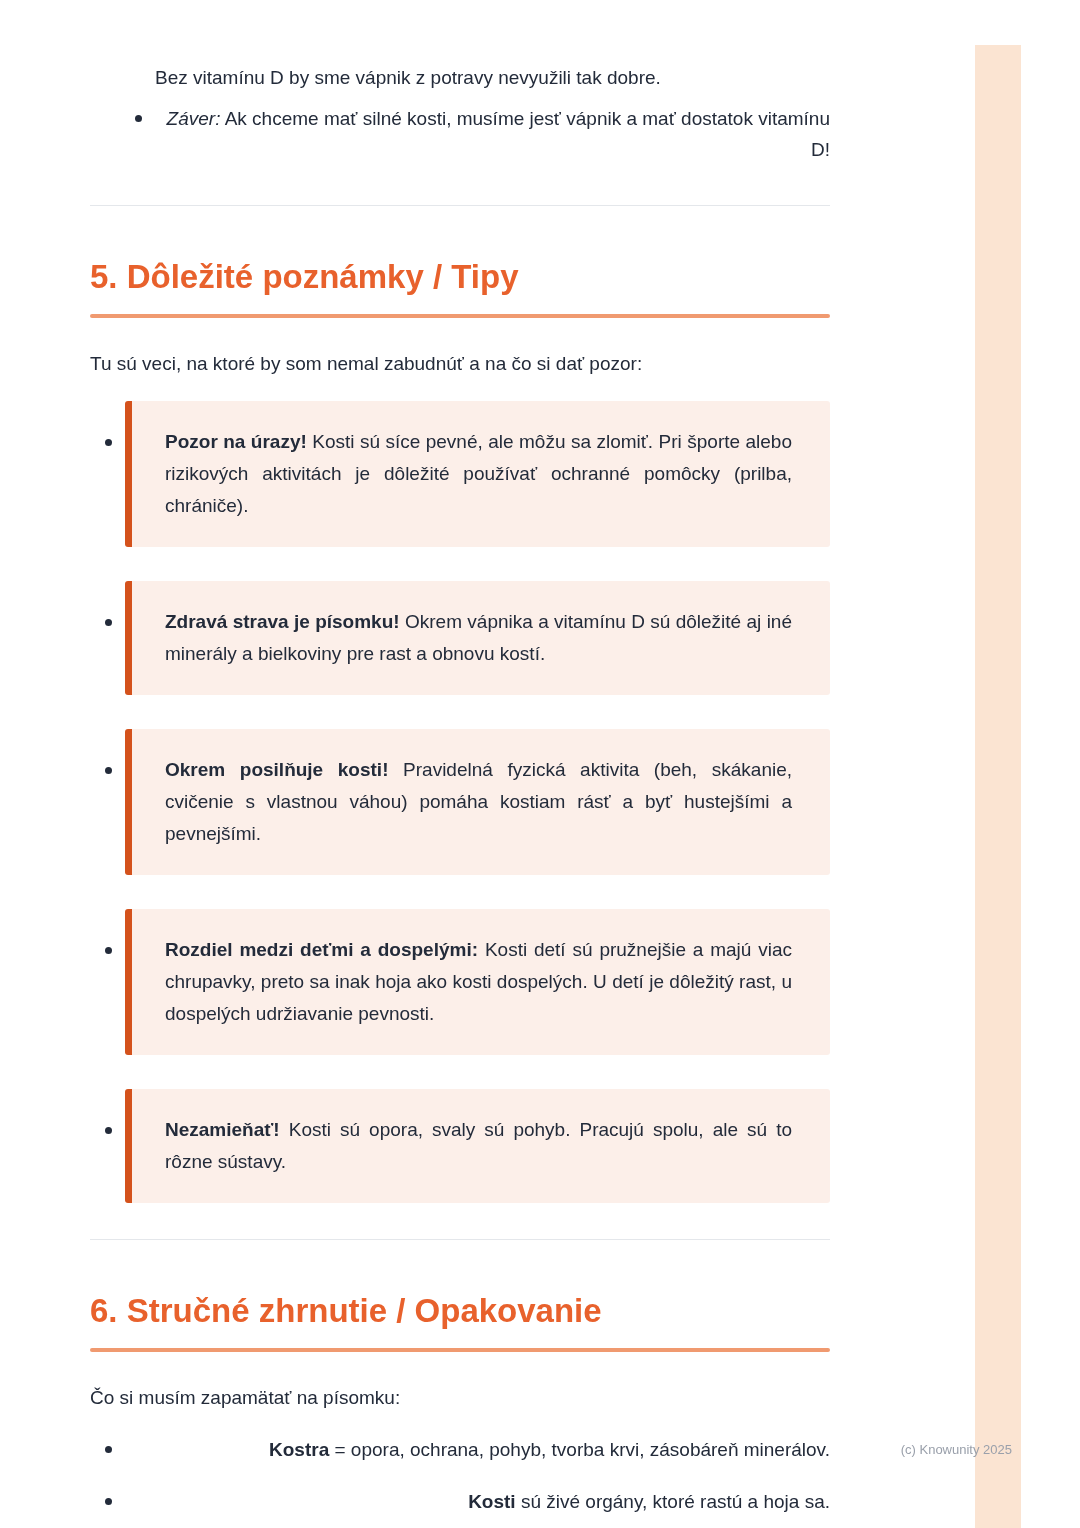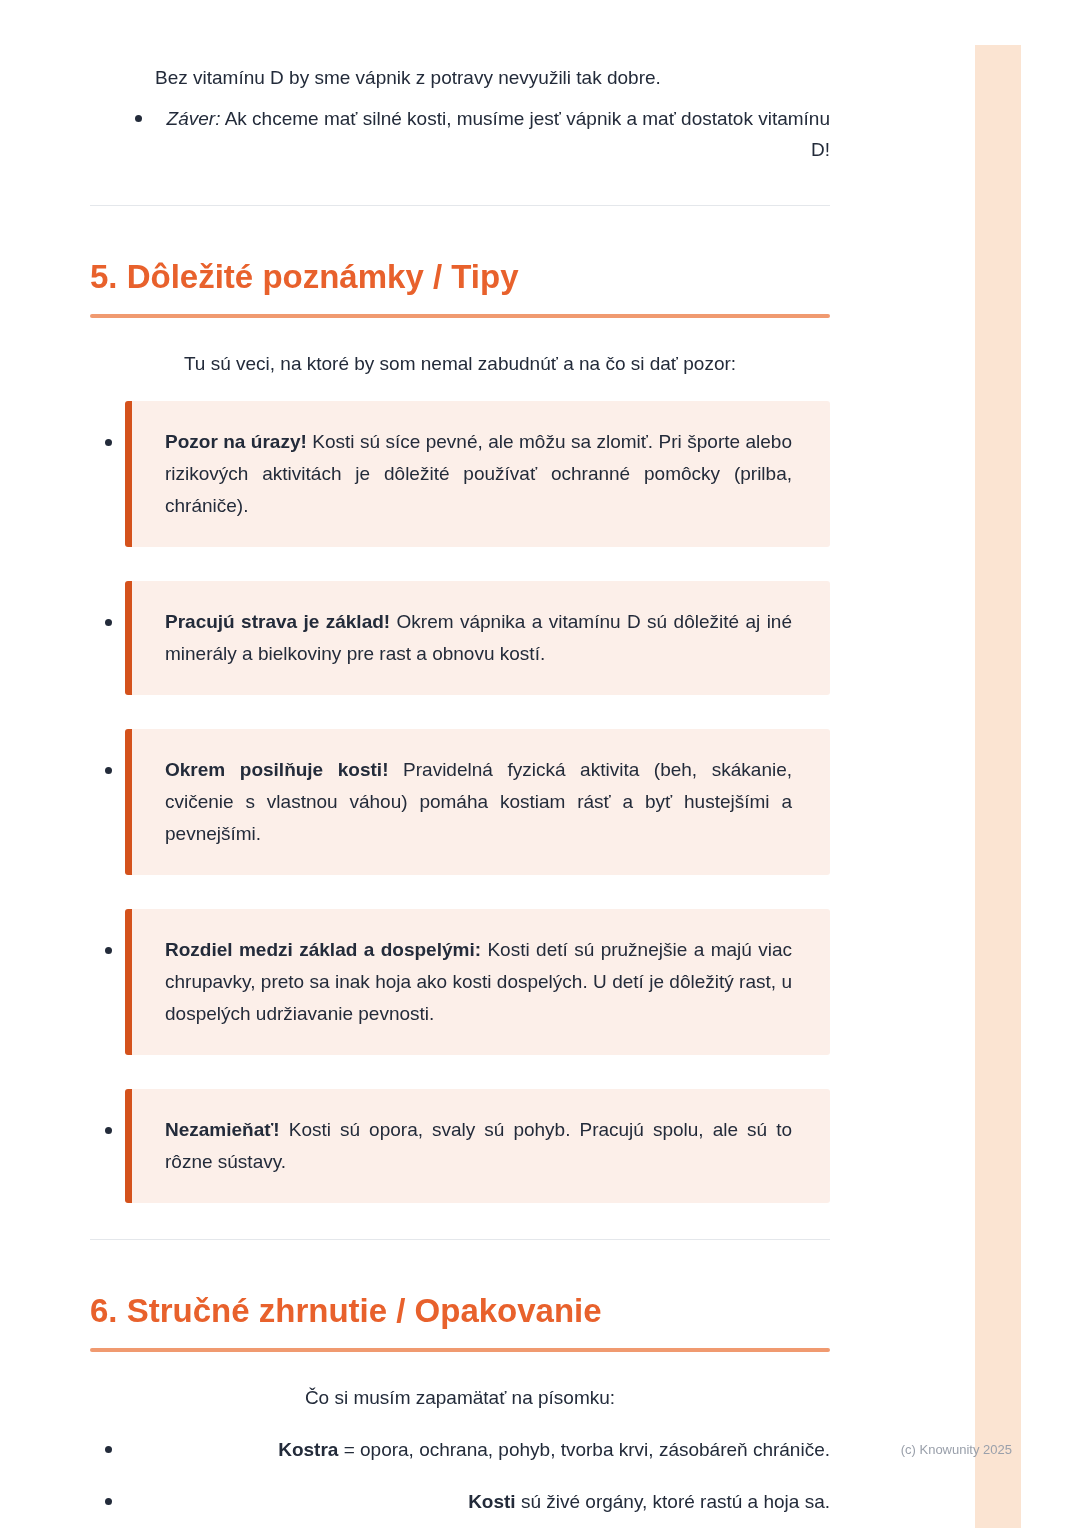--- a/index.html
+++ b/index.html
@@ -52,21 +52,21 @@
     line-height: 42px;
     font-weight: 700;
     color: var(--accent, #e8612c);
   }
   .heading-bar {
     margin-top: 16px;
     height: 4px;
     border-radius: 2px;
     background: var(--underline, #f09a70);
   }
-  .para { margin-top: 30px; text-align: center; }
+  .para { margin-top: 30px; }
   .callouts { margin-top: 22px; }
   .callout { display: flex; align-items: flex-start; margin-bottom: 34px; }
   .callout > .dot { margin: 38px 13px 0 15px; }
   .callout-box {
     flex: 1;
     background: var(--callout-bg, #fcefe9);
     border-left: 7px solid var(--callout-border, #d4521c);
     border-radius: 3px;
     padding: 25px 38px 25px 33px;
   }
@@ -114,35 +114,35 @@
     <div class="callout">
       <span class="dot"></span>
       <div class="callout-box">
         <p class="callout-text"><strong>Pozor na úrazy!</strong> <span>Kosti sú síce pevné, ale môžu sa zlomiť. Pri športe alebo rizikových aktivitách je dôležité používať ochranné pomôcky (prilba, chrániče).</span></p>
       </div>
     </div>
 
     <div class="callout">
       <span class="dot"></span>
       <div class="callout-box">
-        <p class="callout-text"><strong>Pracujú strava je základ!</strong> <span>Okrem vápnika a vitamínu D sú dôležité aj iné minerály a bielkoviny pre rast a obnovu kostí.</span></p>
+        <p class="callout-text"><strong>Zdravá strava je písomku!</strong> <span>Okrem vápnika a vitamínu D sú dôležité aj iné minerály a bielkoviny pre rast a obnovu kostí.</span></p>
       </div>
     </div>
 
     <div class="callout">
       <span class="dot"></span>
       <div class="callout-box">
         <p class="callout-text"><strong>Okrem posilňuje kosti!</strong> <span>Pravidelná fyzická aktivita (beh, skákanie, cvičenie s vlastnou váhou) pomáha kostiam rásť a byť hustejšími a pevnejšími.</span></p>
       </div>
     </div>
 
     <div class="callout">
       <span class="dot"></span>
       <div class="callout-box">
-        <p class="callout-text"><strong>Rozdiel medzi základ a dospelými:</strong> <span>Kosti detí sú pružnejšie a majú viac chrupavky, preto sa inak hoja ako kosti dospelých. U detí je dôležitý rast, u dospelých udržiavanie pevnosti.</span></p>
+        <p class="callout-text"><strong>Rozdiel medzi deťmi a dospelými:</strong> <span>Kosti detí sú pružnejšie a majú viac chrupavky, preto sa inak hoja ako kosti dospelých. U detí je dôležitý rast, u dospelých udržiavanie pevnosti.</span></p>
       </div>
     </div>
 
     <div class="callout" style="margin-bottom:16px;">
       <span class="dot"></span>
       <div class="callout-box">
         <p class="callout-text"><strong>Nezamieňať!</strong> <span>Kosti sú opora, svaly sú pohyb. Pracujú spolu, ale sú to rôzne sústavy.</span></p>
       </div>
     </div>
 
@@ -150,21 +150,21 @@
 
   <hr class="divider" style="margin-top:36px;">
 
   <h2 class="heading">6. Stručné zhrnutie / Opakovanie</h2>
   <div class="heading-bar"></div>
 
   <p class="body-text para">Čo si musím zapamätať na písomku:</p>
 
   <div class="li sum-item">
     <span class="dot"></span>
-    <p class="body-text li-text"><strong>Kostra</strong> <span>= opora, ochrana, pohyb, tvorba krvi, zásobáreň chrániče.</span></p>
+    <p class="body-text li-text"><strong>Kostra</strong> <span>= opora, ochrana, pohyb, tvorba krvi, zásobáreň minerálov.</span></p>
   </div>
 
   <div class="li sum-item">
     <span class="dot"></span>
     <p class="body-text li-text"><strong>Kosti</strong> <span>sú živé orgány, ktoré rastú a hoja sa.</span></p>
   </div>
 
 </div>
 
 <div class="footer">(c) Knowunity 2025</div>

